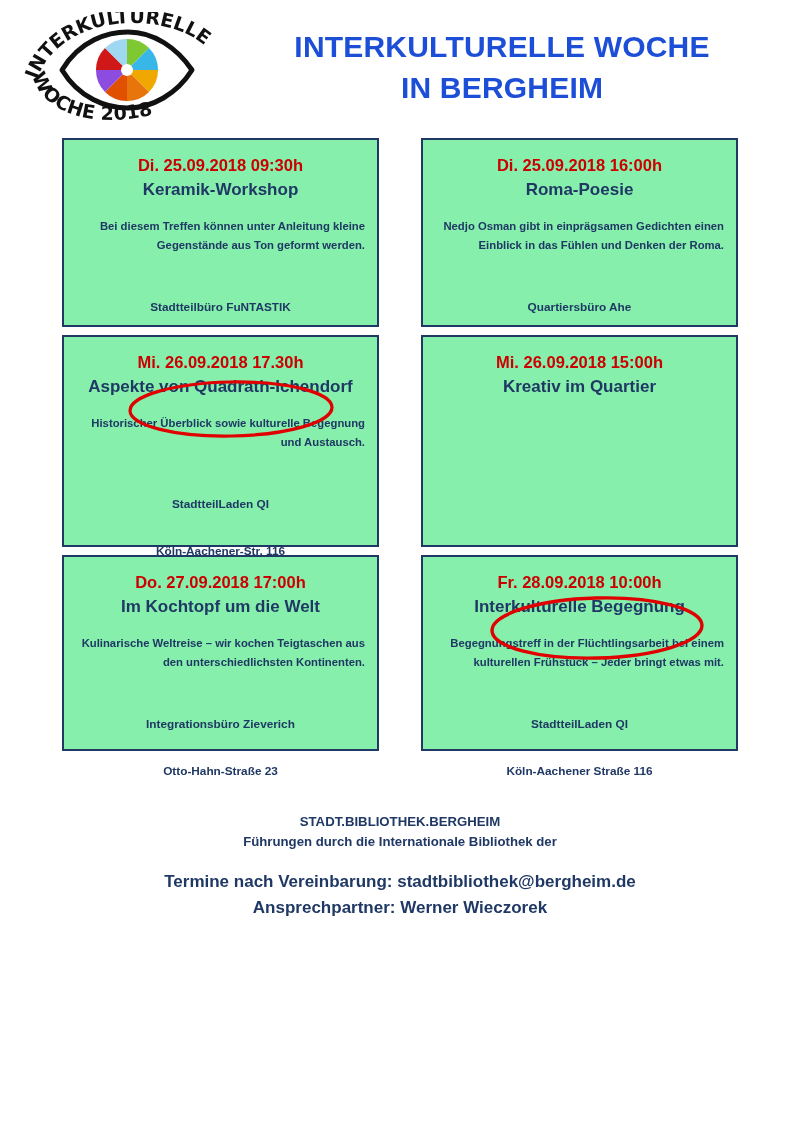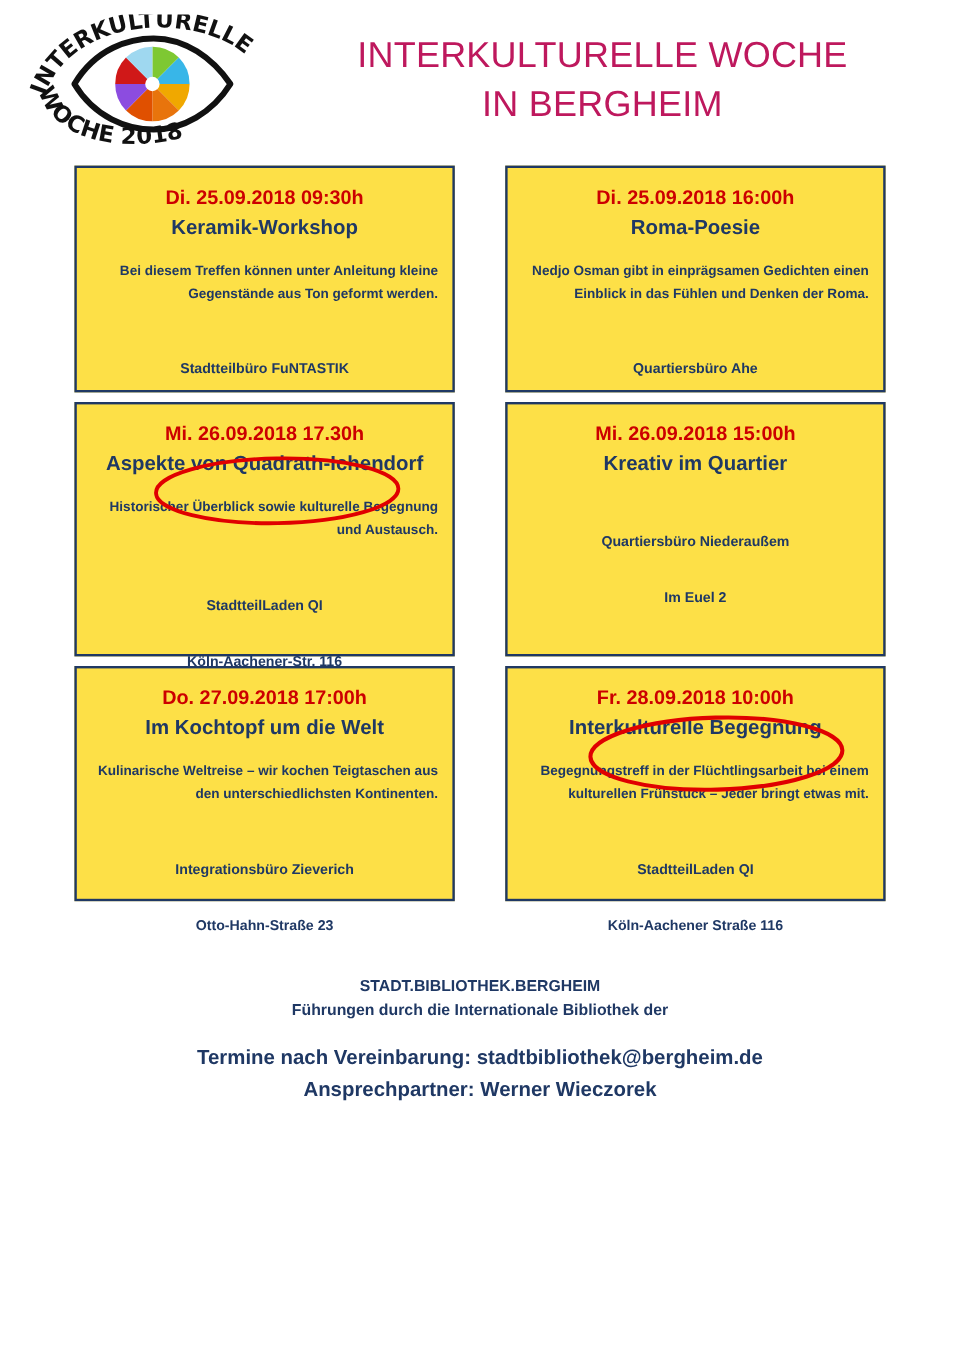--- a/index.html
+++ b/index.html
@@ -34,22 +34,22 @@
     top: 12px;
     width: 200px;
     height: 112px;
   }
   .header-title {
     position: absolute;
     left: 232px;
     top: 26px;
     width: 540px;
     text-align: center;
-    color: #be185d;
-    font-weight: normal;
+    color: #1d4ed8;
+    font-weight: bold;
     font-size: 30px;
     line-height: 1.38;
     letter-spacing: 0.2px;
   }
   .header-title .l2 { display: block; }
 
   
   .grid {
     position: absolute;
     left: 62px;
@@ -58,21 +58,21 @@
   }
   .grid-row {
     display: flex;
     justify-content: space-between;
     margin-bottom: 8px;
   }
   .event-box {
     box-sizing: border-box;
     width: 317px;
     border: 2px solid #1f3864;
-    background: #fde047;
+    background: #86efac;
     padding: 10px 12px 12px 12px;
     position: relative;
     text-align: center;
   }
   .row-1 .event-box { height: 189px; }
   .row-2 .event-box { height: 212px; }
   .row-3 .event-box { height: 196px; }
 
   .ev-date {
     color: #cc0000;
@@ -251,24 +251,20 @@
         <div class="ellipse-wrap ell-box3">
           <svg viewBox="0 0 210 60" width="210" height="60" aria-hidden="true">
             <ellipse cx="105" cy="30" rx="101" ry="27" fill="none" stroke="#e00000" stroke-width="3.2" transform="rotate(-1 105 30)"></ellipse>
           </svg>
         </div>
       </div>
 
       <div class="event-box">
         <div class="ev-date">Mi. 26.09.2018 15:00h</div>
         <div class="ev-title">Kreativ im Quartier</div>
-        <div class="ev-venue">
-          <span class="vline">Quartiersbüro Niederaußem</span>
-          <span class="vline">Im Euel 2</span>
-        </div>
       </div>
     </div>
 
     <div class="grid-row row-3">
 
       <div class="event-box">
         <div class="ev-date">Do. 27.09.2018 17:00h</div>
         <div class="ev-title">Im Kochtopf um die Welt</div>
         <div class="ev-desc">Kulinarische Weltreise – wir kochen Teigtaschen aus den unterschiedlichsten Kontinenten.</div>
         <div class="ev-venue">

